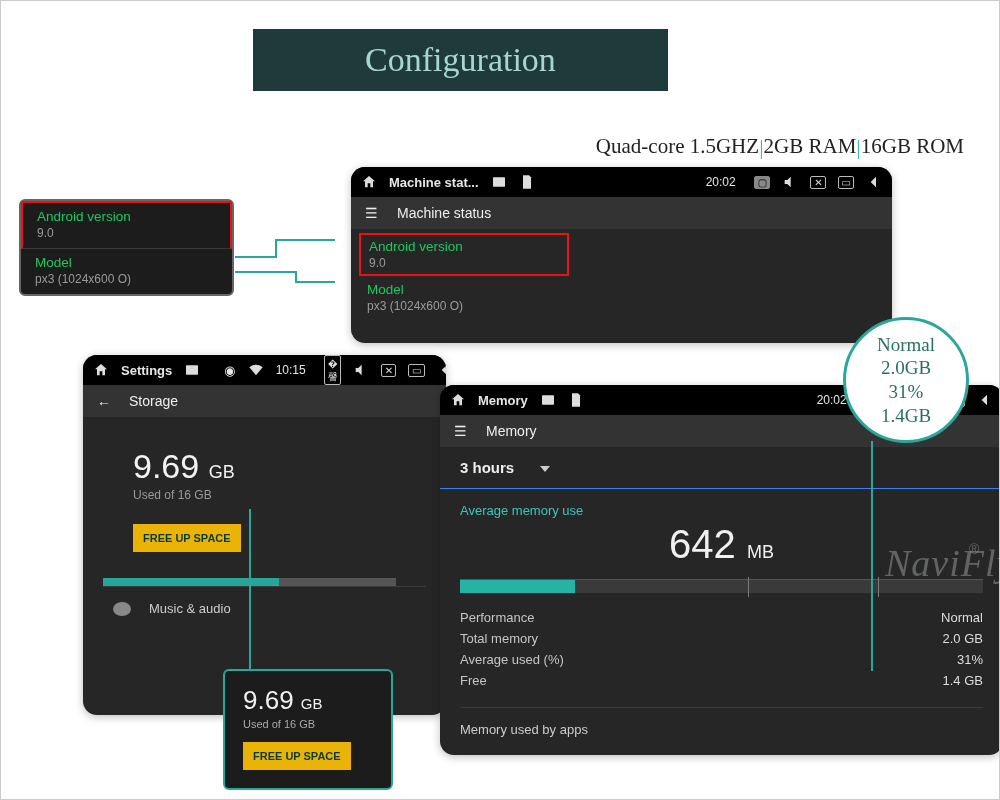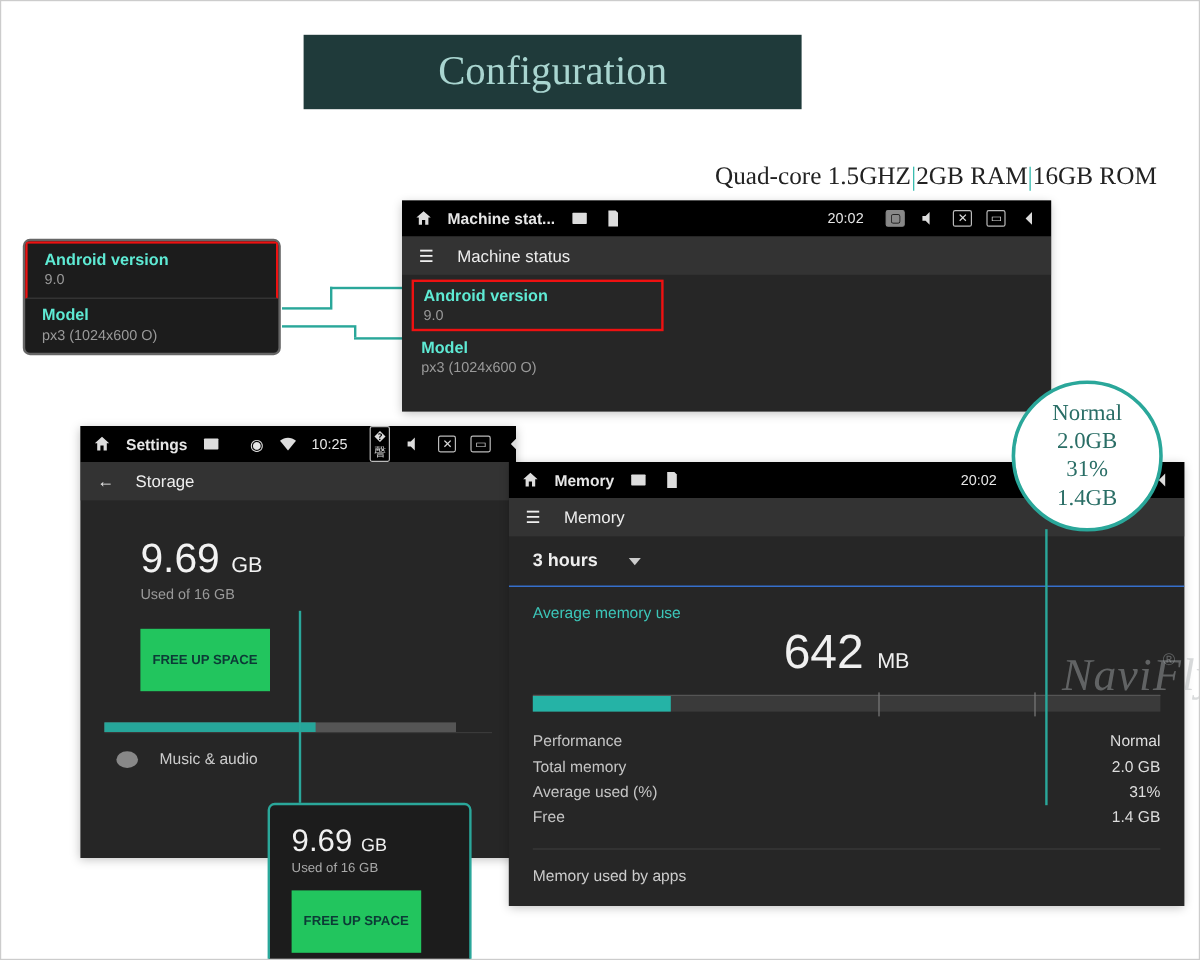--- a/index.html
+++ b/index.html
@@ -23,55 +23,56 @@
   }
   .specs {
     position: absolute; right: 35px; top: 133px;
     font-family: Georgia, serif; font-size: 21px; color:#222;
     display:flex; align-items:flex-start; gap:0;
   }
   .specs .divider { color:#39bdb0; font-size:22px; font-weight:300; }
   
   .android {
     position:absolute; background:#262626; color:#ccc;
-    border-radius:0; overflow:hidden; font-size:13px;
+    border-radius:14px; overflow:hidden; font-size:13px;
     box-shadow: 0 2px 8px rgba(0,0,0,.25);
+    margin-left: 16px;
   }
   .topbar {
     height:30px; background:#000; display:flex; align-items:center;
     padding:0 10px; gap:12px; color:#e6e6e6;
   }
   .topbar .hdr { font-weight:bold; font-size:13px; flex:0 0 auto; }
   .topbar .spacer { flex:1; }
   .topbar .time { font-size:12px; margin-right:6px;}
   .topbar svg { width:16px; height:16px; fill:#ddd; display:block; }
   .topbar .ibox { border:1px solid #bbb; border-radius:2px; padding:0 3px; font-size:10px; letter-spacing:-1px; color:#ddd;}
   .sub-bar {
     height:32px; background:#333; display:flex; align-items:center; gap:16px;
     padding:0 14px; color:#eee; font-size:14px;
   }
   .sub-bar .burger, .sub-bar .back-arrow { width:16px; display:inline-block;}
   .row { padding:6px 14px 8px; border-bottom:1px solid #111; }
-  .row .label { font-size:13.5px; color:#5eead4;font-weight:bold; }
+  .row .label { font-size:13.5px; color:#22c55e; }
   .row .sub { font-size:12px; color:#9a9a9a; margin-top:2px;}
   .highlight-red { border:2px solid #e11; }
   
   .callout {
     position:absolute; background:#1c1c1c; border:2px solid #666;
     border-radius:6px; overflow:hidden; font-size:13px; color:#ddd;
   }
   .callout .row { border-bottom:1px solid #3a3a3a; }
   
   .callout2 { border:2px solid #2aa79a; padding:14px 18px 18px; border-radius:6px; background:#1c1c1c;}
   .callout2 .big { font-size:26px; color:#f0f0f0; }
   .callout2 .big .unit { font-size:15px; font-weight:normal; }
   .callout2 .sub { font-size:11px; color:#aaa; margin-top:2px; }
   .btn-teal {
-    display:inline-block; background:#22c55e; color:#0c3b36;
-    font-size:11px; font-weight:bold; padding:20px 10px; margin-top:12px;
+    display:inline-block; background:#eab308; color:#0c3b36;
+    font-size:11px; font-weight:bold; padding:8px 10px; margin-top:12px;
   }
   
   .circle {
     position:absolute; width:126px; height:126px;
     border:3px solid #2aa79a; border-radius:50%;
     background:#fff; display:flex; flex-direction:column;
     align-items:center; justify-content:center;
     font-family: Georgia, serif; color:#2a6e66; font-size:19px; line-height:1.25;
   }
   
@@ -202,21 +203,21 @@
           <rect x="3" y="5" width="18" height="14" rx="1" fill="#ddd"></rect>
         </svg>
       </span>
     <span class="spacer"></span>
     <span class="icon">◉</span>
     <span class="icon">
         <svg width="14" height="12" viewBox="0 0 24 24">
           <path fill="#ddd" d="M12 20l10-12c-6-5-14-5-20 0z"></path>
         </svg>
       </span>
-    <span class="time">10:25</span>
+    <span class="time">10:15</span>
     <span class="ibox">�謦</span>
     <span class="icon">
         <svg viewBox="0 0 24 24" width="14" height="14">
           <path fill="#ddd" d="M4 9v6h4l5 5V4L8 9z"></path>
         </svg>
       </span>
     <span class="ibox">✕</span>
     <span class="ibox">▭</span>
     <span class="icon">
         <svg viewBox="0 0 24 24" width="16" height="16">

